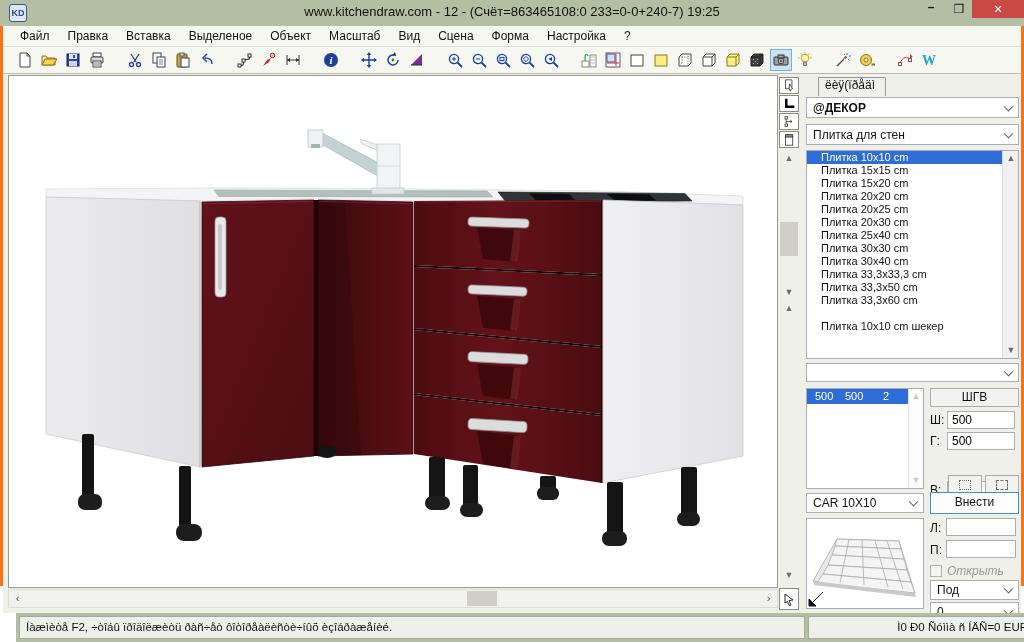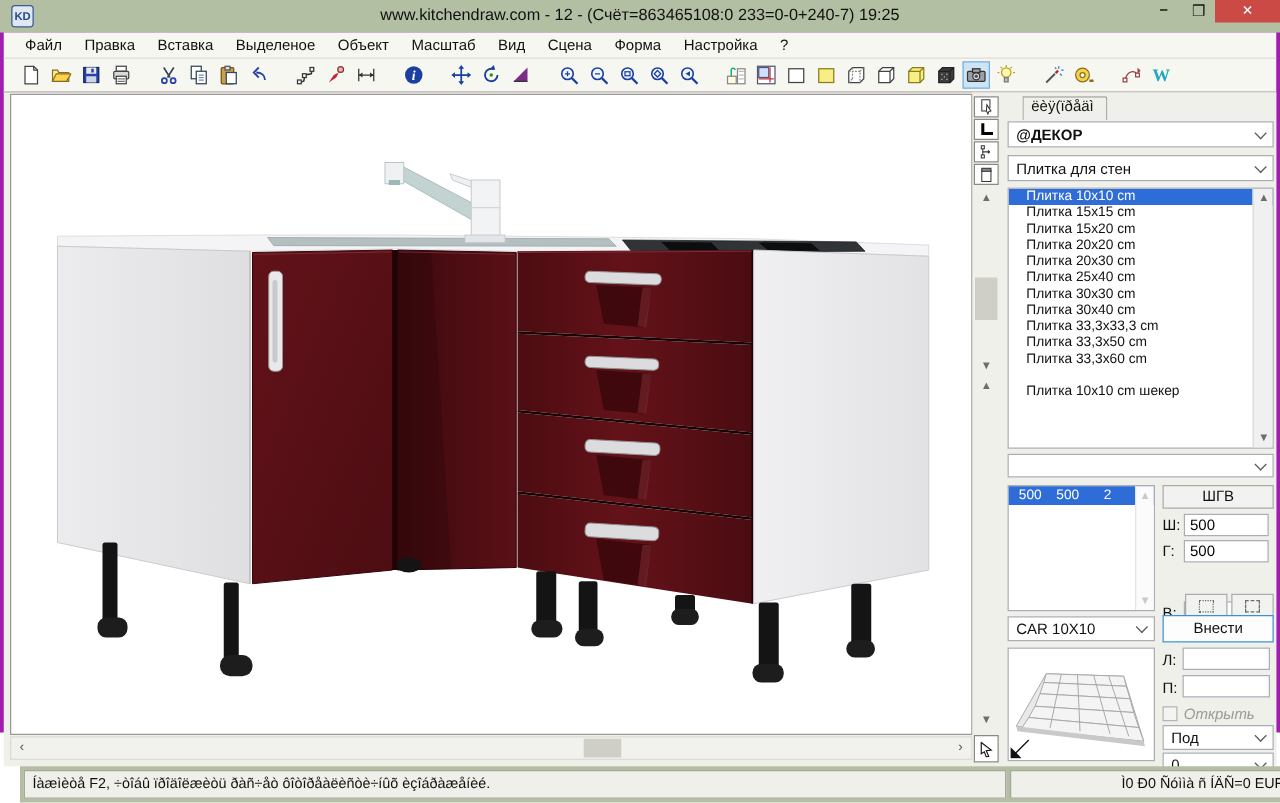--- a/index.html
+++ b/index.html
@@ -1,17 +1,17 @@
 <!DOCTYPE html>
 <html><head>
 <meta charset="utf-8">
 <style>
   * { margin:0; padding:0; box-sizing:border-box; }
   html,body { width:1024px; height:642px; overflow:hidden; font-family:"Liberation Sans", sans-serif; }
-  #app { position:absolute; width:1024px; height:586px; background:#a21caf; }
+  #app { position:absolute; width:1024px; height:586px; background:#f97316; }
 
   
   #titlebar { position:absolute; left:0; top:0; width:1024px; height:26px; background:#b3bfa3; }
   #app-icon { position:absolute; left:9px; top:4px; width:18px; height:18px; background:#dfe7f2; border:1px solid #3c5a96; border-radius:3px; color:#2a4a8c; font-size:9px; font-weight:bold; text-align:center; line-height:16px; }
   #title-text { position:absolute; left:0; right:0; top:4px; text-align:center; font-size:13px; color:#111; }
   .winbtn { position:absolute; top:0; height:18px; text-align:center; font-size:12px; color:#111; cursor:default; }
   #btn-min { right:80px; width:26px; line-height:14px; font-weight:bold; }
   #btn-max { right:52px; width:26px; line-height:18px; }
   #btn-close { right:0; width:52px; background:#cc4a46; color:#fff; line-height:18px; font-size:11px; }
 
@@ -531,20 +531,21 @@
         <span>Плитка для стен</span>
         <span class="chev"></span>
       </div>
 
       <div id="cat-list">
         <div id="cat-rows">
             <div class="cat-row sel">Плитка 10x10 cm</div>
             <div class="cat-row">Плитка 15x15 cm</div>
             <div class="cat-row">Плитка 15x20 cm</div>
             <div class="cat-row">Плитка 20x20 cm</div>
+            <div class="cat-row">Плитка 20x25 cm</div>
             <div class="cat-row">Плитка 20x30 cm</div>
             <div class="cat-row">Плитка 25x40 cm</div>
             <div class="cat-row">Плитка 30x30 cm</div>
             <div class="cat-row">Плитка 30x40 cm</div>
             <div class="cat-row">Плитка 33,3x33,3 cm</div>
             <div class="cat-row">Плитка 33,3x50 cm</div>
             <div class="cat-row">Плитка 33,3x60 cm</div>
             <div class="cat-row"> </div>
             <div class="cat-row">Плитка 10x10 cm шекер</div>
           </div>

